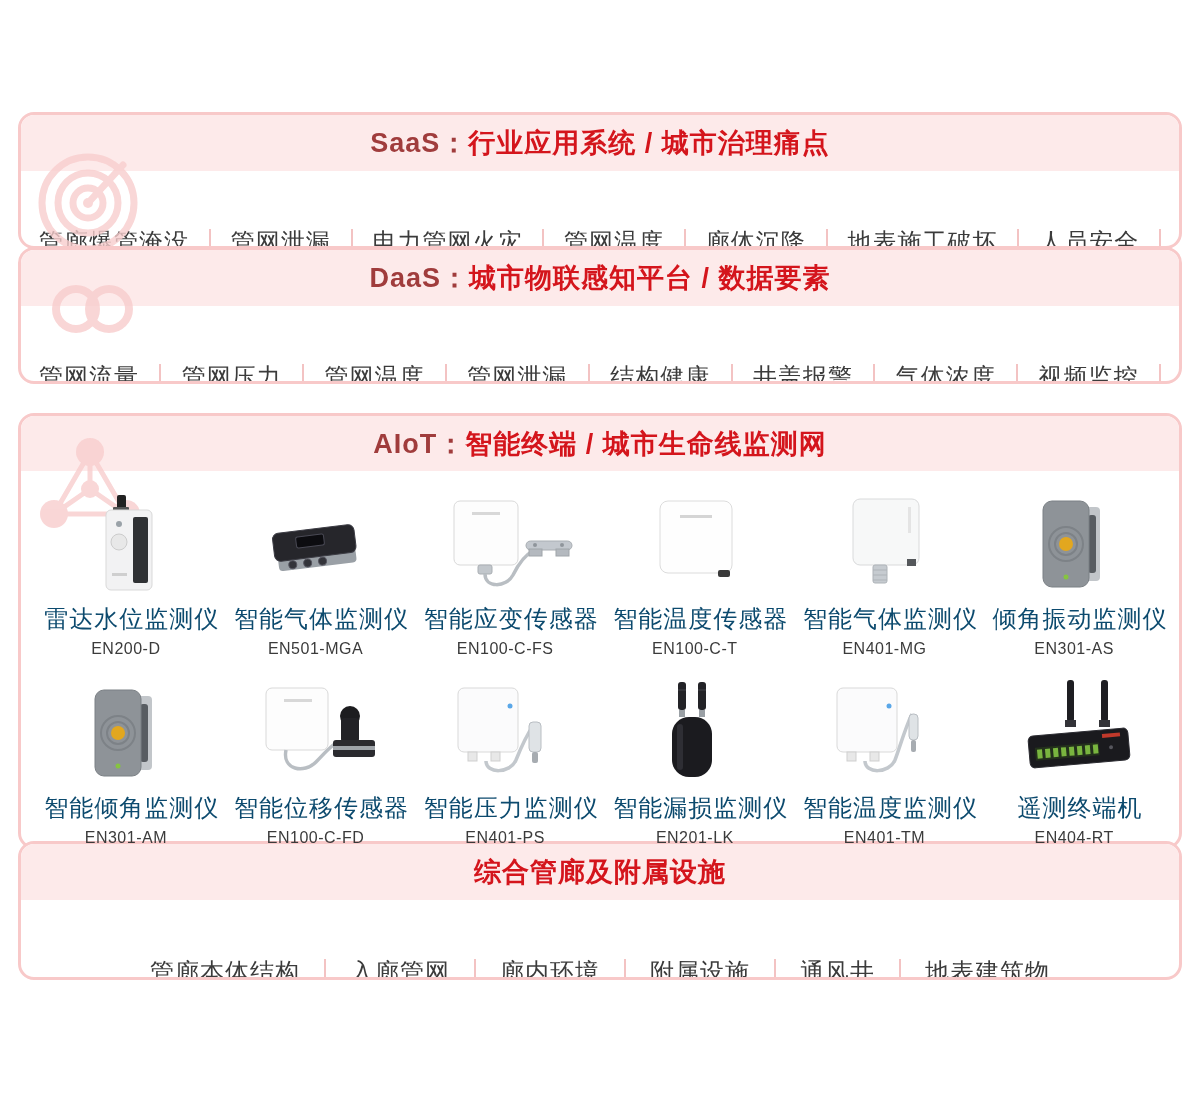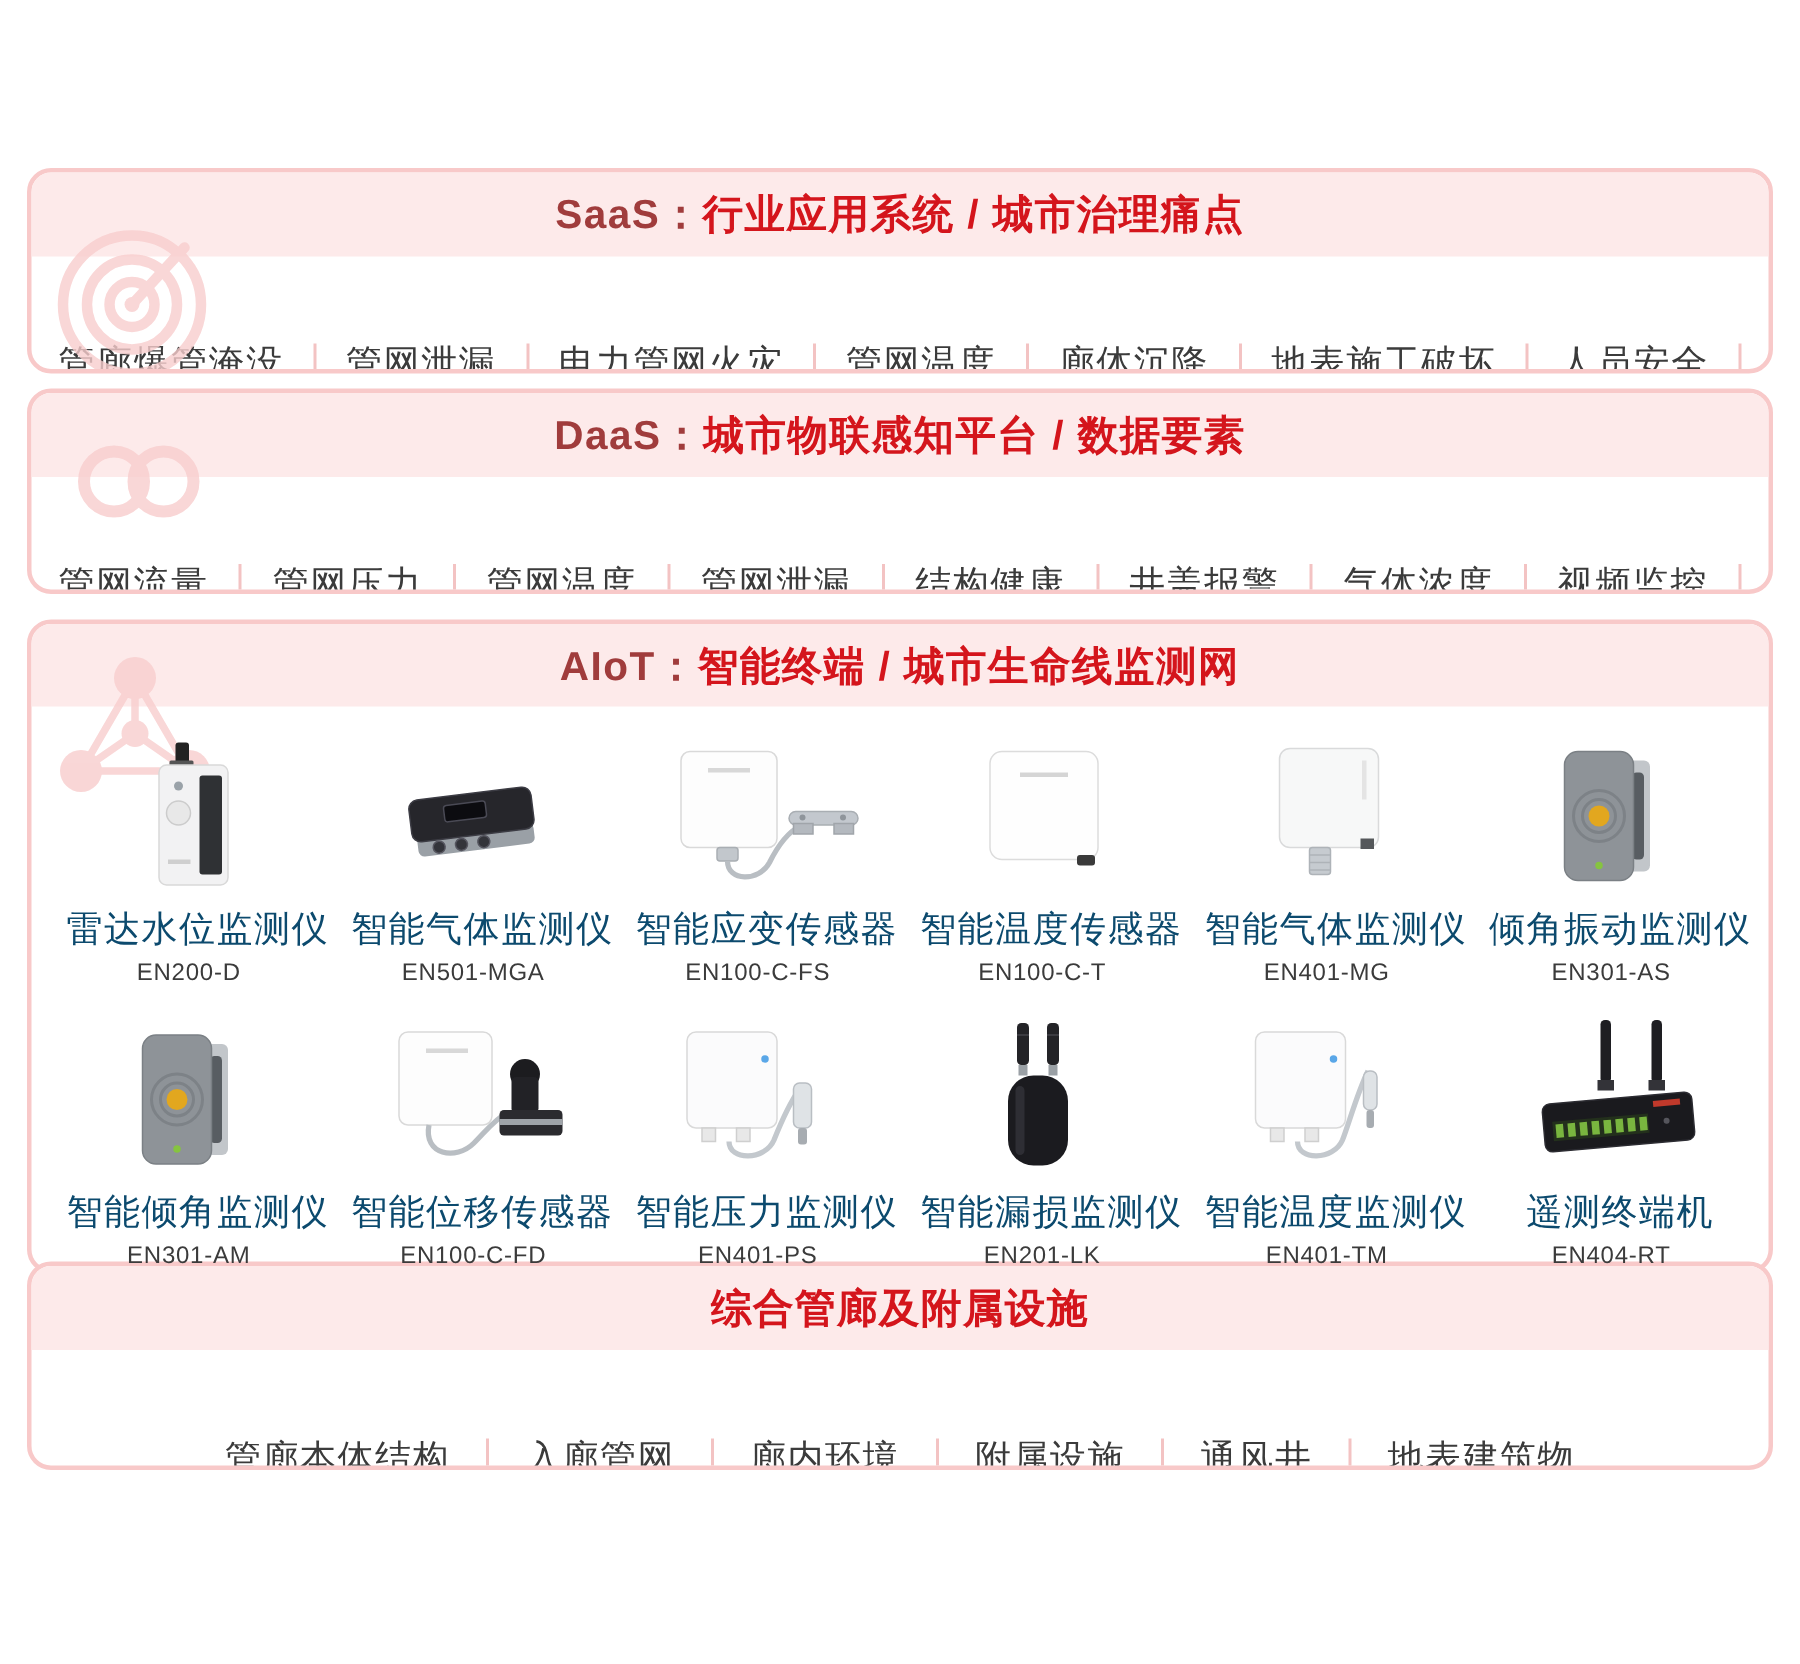--- a/index.html
+++ b/index.html
@@ -17,21 +17,21 @@
   .items{display:flex;align-items:center;font-size:24px;color:#3b3b3b;letter-spacing:1px;margin-top:33px;}
   .items.fill{justify-content:space-between;padding:0 18px;}
   .items.centered{justify-content:center;gap:24px;}
   .sep{width:2px;height:25px;background:#f3c3c3;flex:none;}
 
   
   #panel-saas{top:112px;height:137px;}
   #panel-saas .panel-header{height:56px;}
   #panel-saas .items{height:75px;}
 
-  #panel-daas{top:259px;height:137px;}
+  #panel-daas{top:247px;height:137px;}
   #panel-daas .panel-header{height:56px;}
   #panel-daas .items{height:75px;}
 
   #panel-aiot{top:413px;height:436px;}
   #panel-aiot .panel-header{height:55px;}
 
   #panel-corridor{top:841px;height:139px;}
   #panel-corridor .panel-header{height:56px;}
   #panel-corridor .items{height:77px;}
 

